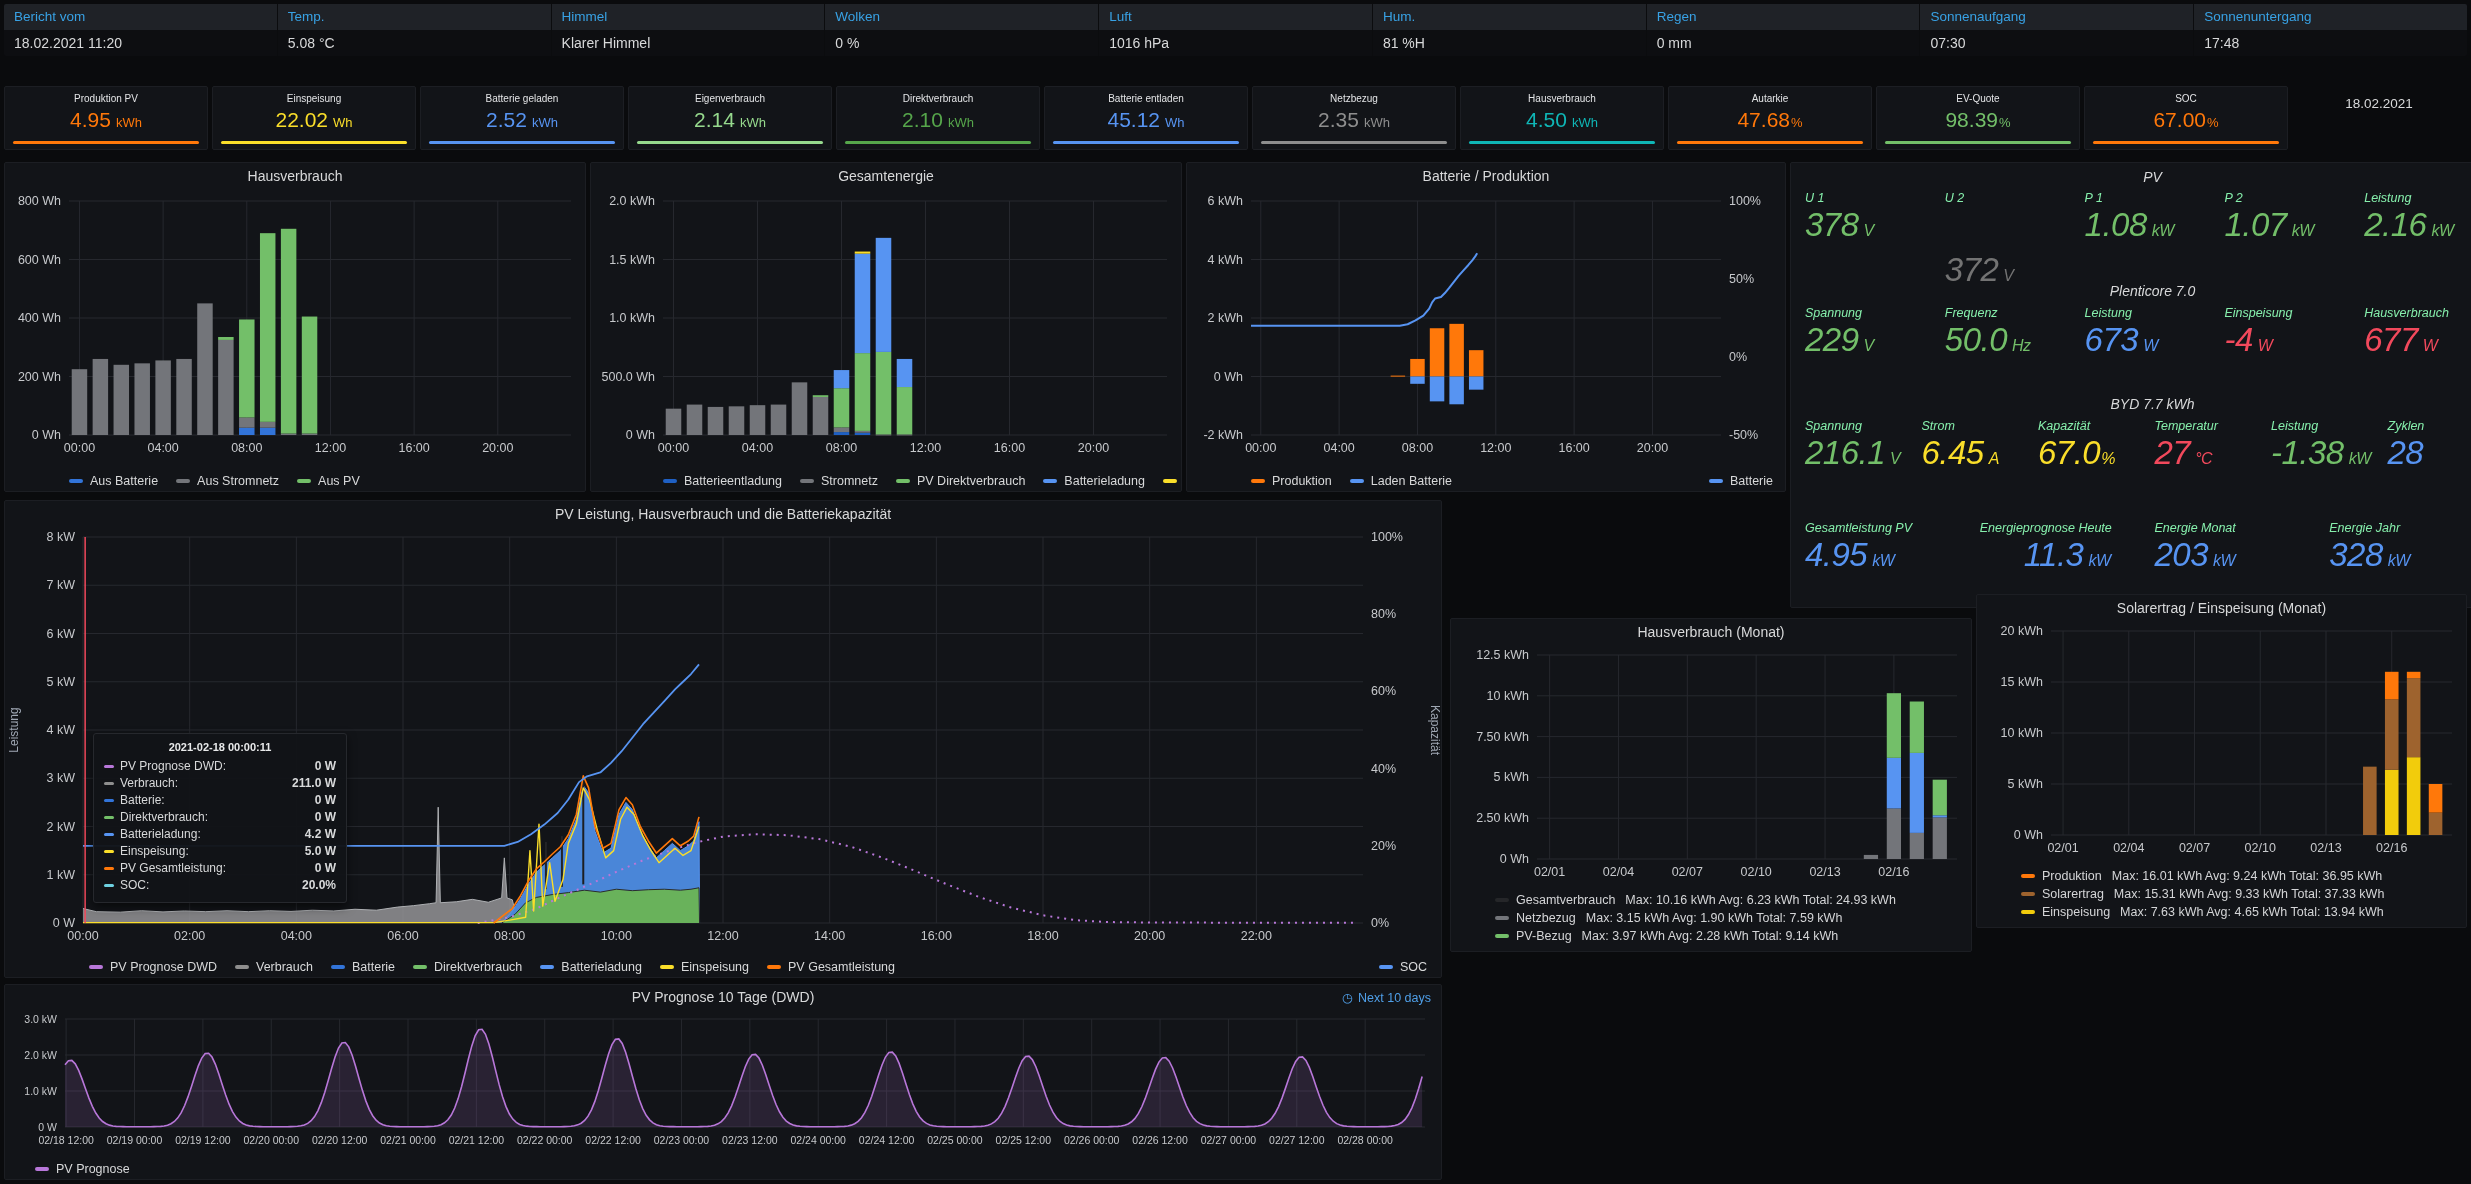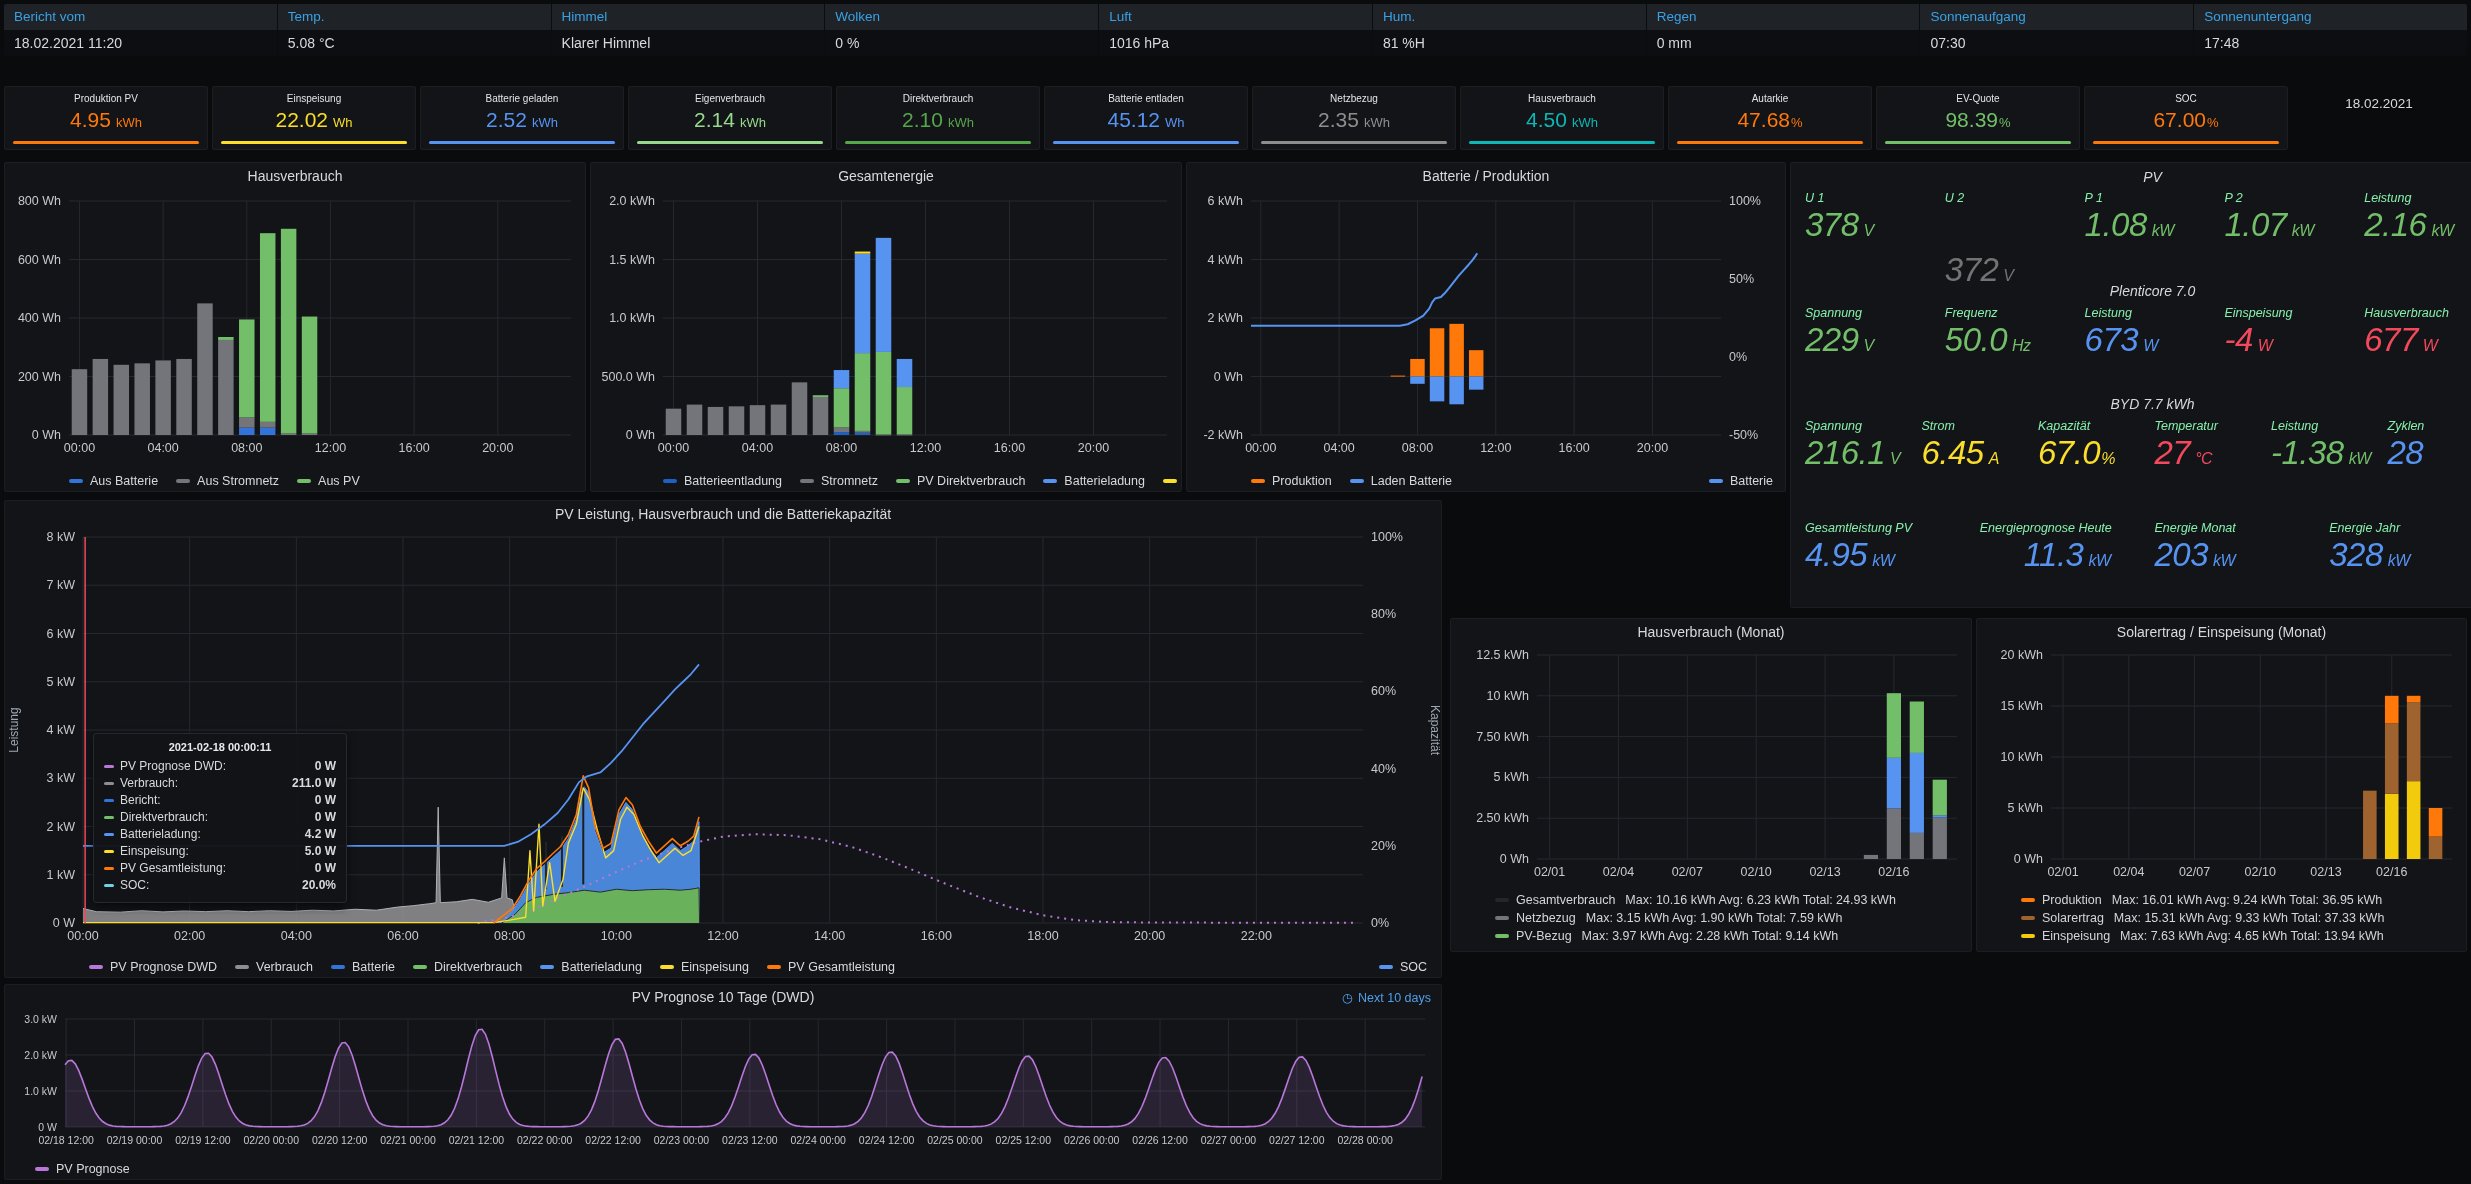--- a/index.html
+++ b/index.html
@@ -536,21 +536,21 @@
             <span class="tt-l">PV Prognose DWD:</span>
             <span class="tt-v">0 W</span>
           </div>
           <div class="tt-row">
             <i style="background: rgb(142, 142, 142);"></i>
             <span class="tt-l">Verbrauch:</span>
             <span class="tt-v">211.0 W</span>
           </div>
           <div class="tt-row">
             <i style="background: rgb(50, 116, 217);"></i>
-            <span class="tt-l">Bericht:</span>
+            <span class="tt-l">Batterie:</span>
             <span class="tt-v">0 W</span>
           </div>
           <div class="tt-row">
             <i style="background: rgb(115, 191, 105);"></i>
             <span class="tt-l">Direktverbrauch:</span>
             <span class="tt-v">0 W</span>
           </div>
           <div class="tt-row">
             <i style="background: rgb(87, 148, 242);"></i>
             <span class="tt-l">Batterieladung:</span>
@@ -625,21 +625,21 @@
           <span class="stats">Max: 3.15 kWh  Avg: 1.90 kWh  Total: 7.59 kWh</span>
         </div>
         <div class="lr">
           <i style="background: rgb(115, 191, 105);"></i>
           <span>PV-Bezug</span>
           <span class="stats">Max: 3.97 kWh  Avg: 2.28 kWh  Total: 9.14 kWh</span>
         </div>
       </div>
   </div>
 
-  <div class="panel" style="left:1976px;top:618px;width:491px;height:334px;">
+  <div class="panel" style="left:1976px;top:594px;width:491px;height:334px;">
     <div class="panel-title">Solarertrag / Einspeisung (Monat)</div>
     <div class="chart" style="top:26px;bottom:66px;"><svg width="489" height="240" viewBox="0 0 489 240">
           <line x1="86.05191256830601" x2="86.05191256830601" y1="10" y2="214" stroke="#26282e" stroke-width="1"></line>
           <text x="86.05191256830601" y="231" text-anchor="middle" class="tick">02/01</text>
           <line x1="151.78961748633878" x2="151.78961748633878" y1="10" y2="214" stroke="#26282e" stroke-width="1"></line>
           <text x="151.78961748633878" y="231" text-anchor="middle" class="tick">02/04</text>
           <line x1="217.52732240437157" x2="217.52732240437157" y1="10" y2="214" stroke="#26282e" stroke-width="1"></line>
           <text x="217.52732240437157" y="231" text-anchor="middle" class="tick">02/07</text>
           <line x1="283.2650273224044" x2="283.2650273224044" y1="10" y2="214" stroke="#26282e" stroke-width="1"></line>
           <text x="283.2650273224044" y="231" text-anchor="middle" class="tick">02/10</text>

